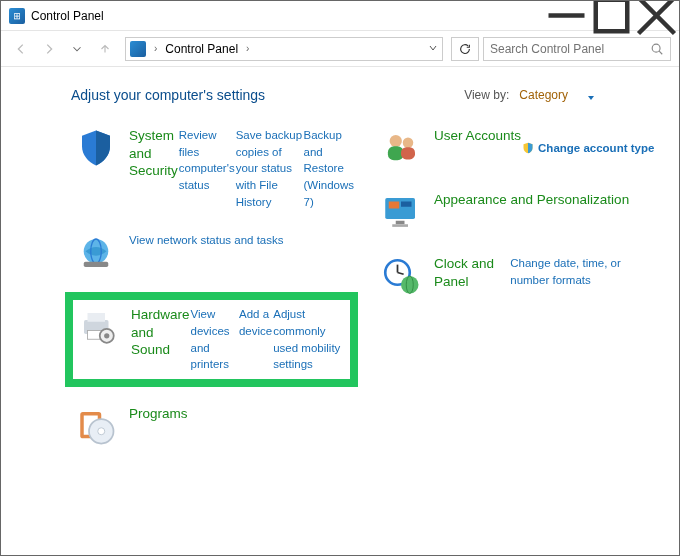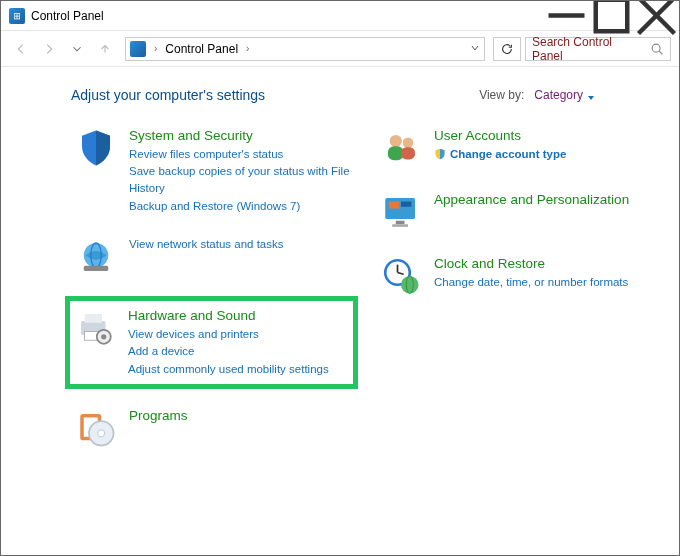--- a/index.html
+++ b/index.html
@@ -69,25 +69,25 @@
       border-radius: 2px;
     }
     .crumb-sep { color: #666; font-size: 10px; padding: 0 4px;}
     .addrbar .chev { margin-left: auto; color: #555; }
     .refreshbtn {
       width: 28px; height: 24px;
       border: 1px solid #ccc;
       display: flex; align-items: center; justify-content: center;
     }
     .searchbox {
-      width: 146px; height: 24px;
+      width: 188px; height: 24px;
       border: 1px solid #ccc;
       display: flex; align-items: center;
       padding: 0 6px;
-      color: #7f1d1d;
+      color: #737373;
       gap: 6px;
     }
     .searchbox span { flex: 1; }
     .mag { width: 14px; height: 14px; }
 
     .content {
       padding: 20px 16px 0 70px;
     }
     .head-row {
       display: flex;
@@ -100,47 +100,47 @@
       font-size: 14px;
       font-weight: 400;
     }
     .viewby {
       margin-left: auto;
       font-size: 12px;
       color: #555;
       display: flex; align-items: center; gap: 10px;
     }
     .viewby-val {
-      color: #701a75;
-      display: flex; align-items: flex-end; gap: 4px;
+      color: #a16207;
+      display: flex; align-items: flex-end; gap: 19px;
     }
 
     .cols {
       display: flex;
       gap: 18px;
     }
     .col { flex: 1; }
     .cat {
       display: flex;
       gap: 12px;
       margin-bottom: 14px;
       padding: 4px;
     }
     .cat.highlight {
-      border: 5px solid #22c55e;
+      border: 8px solid #22c55e;
       padding: 6px 4px;
       margin-left: -6px;
     }
     .cat-icon {
       width: 42px; height: 42px;
       flex-shrink: 0;
       display: flex; align-items: center; justify-content: center;
     }
     .cat-icon svg { width: 42px; height: 42px; }
-    .cat-body { display: flex; flex-direction: column; gap: 1px; }
+    .cat-body { display: flex; gap: 1px; }
     .cat-title {
       color: #1a8a1a;
       font-size: 13.5px;
       line-height: 1.3;
     }
     .sub {
       color: #1a6fb7;
       font-size: 11.5px;
       line-height: 1.45;
     }
@@ -343,21 +343,21 @@
         <div class="cat-icon">
           <svg viewBox="0 0 48 48">
               <circle cx="20" cy="20" r="14" fill="#fff" stroke="#2a7bd4" stroke-width="3"></circle>
               <line x1="20" y1="20" x2="20" y2="11" stroke="#333" stroke-width="2"></line>
               <line x1="20" y1="20" x2="27" y2="22" stroke="#333" stroke-width="2"></line>
               <circle cx="34" cy="34" r="10" fill="#56b96a"></circle>
               <ellipse cx="34" cy="34" rx="4" ry="10" fill="none" stroke="#2f8a42" stroke-width="1"></ellipse>
             </svg>
         </div>
         <div class="cat-body">
-          <div class="cat-title">Clock and Restore</div>
+          <div class="cat-title">Clock and Panel</div>
           <div class="sub">Change date, time, or number formats</div>
         </div>
       </div>
 
 
     </div>
   </div>
 </div>
 
 </body></html>

